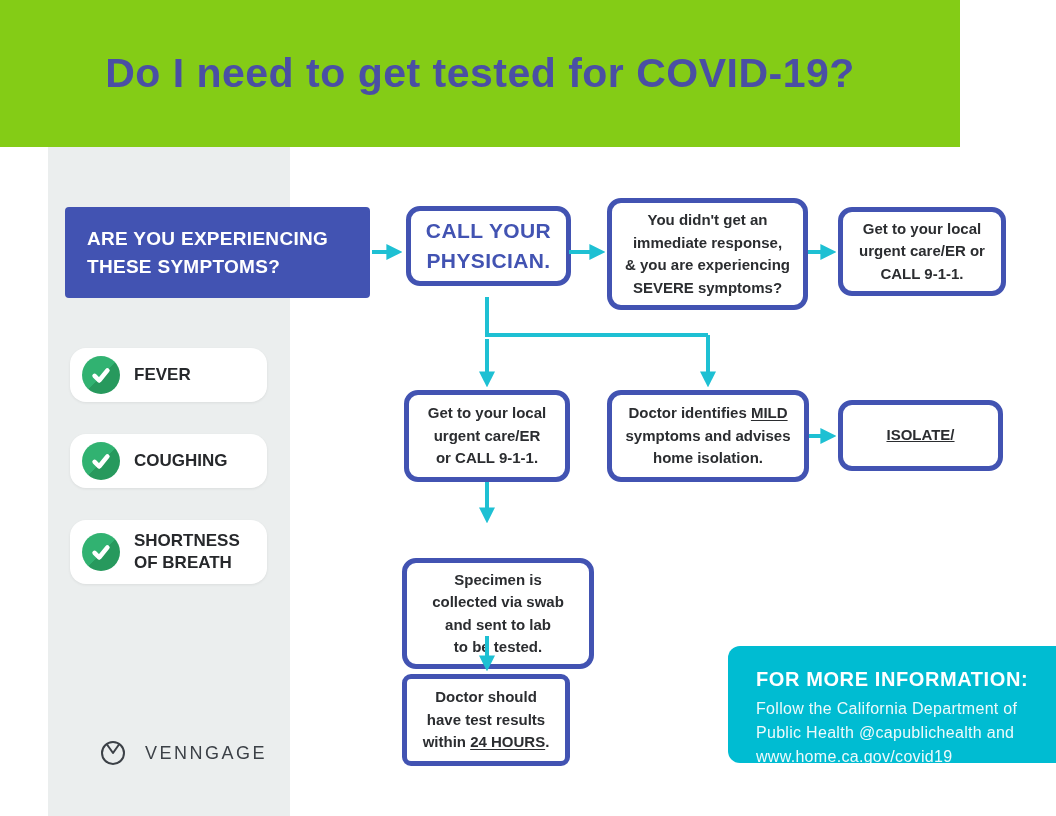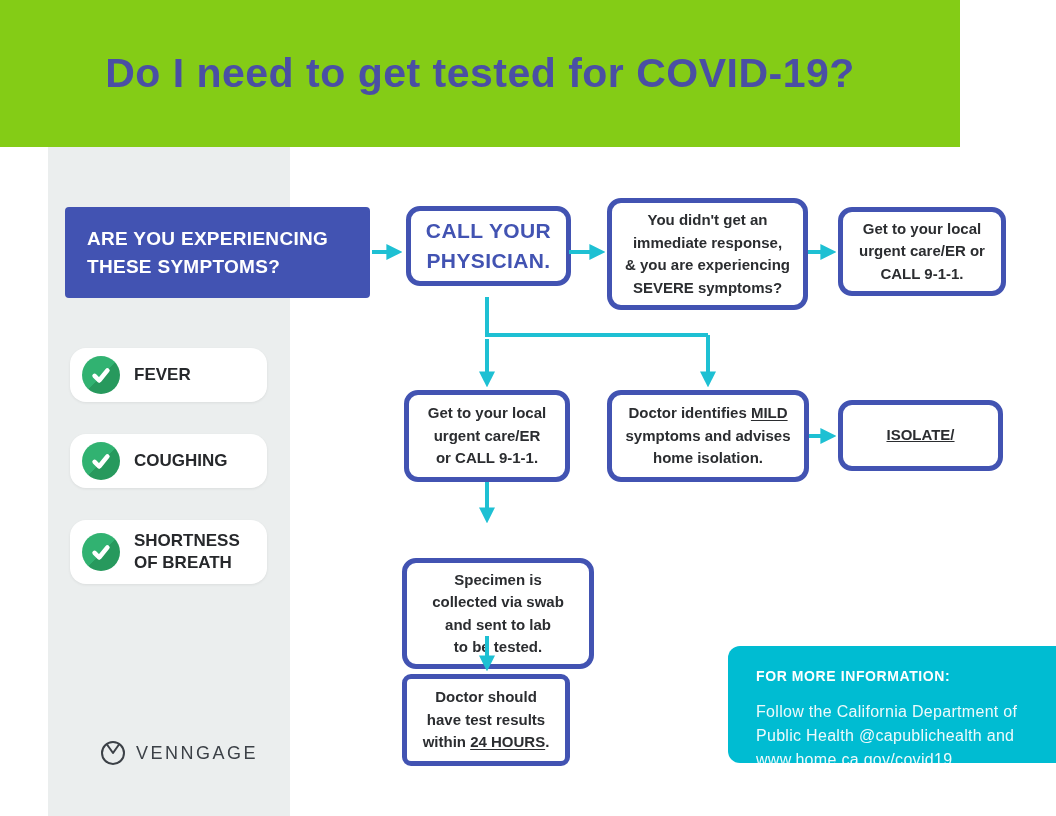--- a/index.html
+++ b/index.html
@@ -73,27 +73,27 @@
 
   
   .arrows { position:absolute; left:0; top:0; pointer-events:none; }
 
   
   .info-box {
     position:absolute; left:728px; top:646px; width:328px; height:117px;
     background:#00bcd2; border-radius:12px 0 0 12px; box-sizing:border-box;
     padding:22px 20px 0 28px; color:#ffffff;
   }
-  .info-heading { font-size:14px; font-weight:bold; letter-spacing:0.6px; margin-bottom:16px; }
+  .info-heading { font-size:20px; font-weight:bold; letter-spacing:0.6px; margin-bottom:6px; }
   .info-line { font-size:16px; line-height:1.5; color:rgba(255,255,255,0.93); letter-spacing:0.3px; }
 
   
   .logo {
     position:absolute; left:100px; top:740px;
-    display:flex; align-items:center; gap:10px;
+    display:flex; align-items:center; gap:19px;
     color:#3c4147; font-size:18px; letter-spacing:2.5px;
   }
 </style>
 </head>
 <body>
 
 <div class="canvas">
 
   <div class="header">
     <div class="title">Do I need to get tested for COVID-19?</div>

